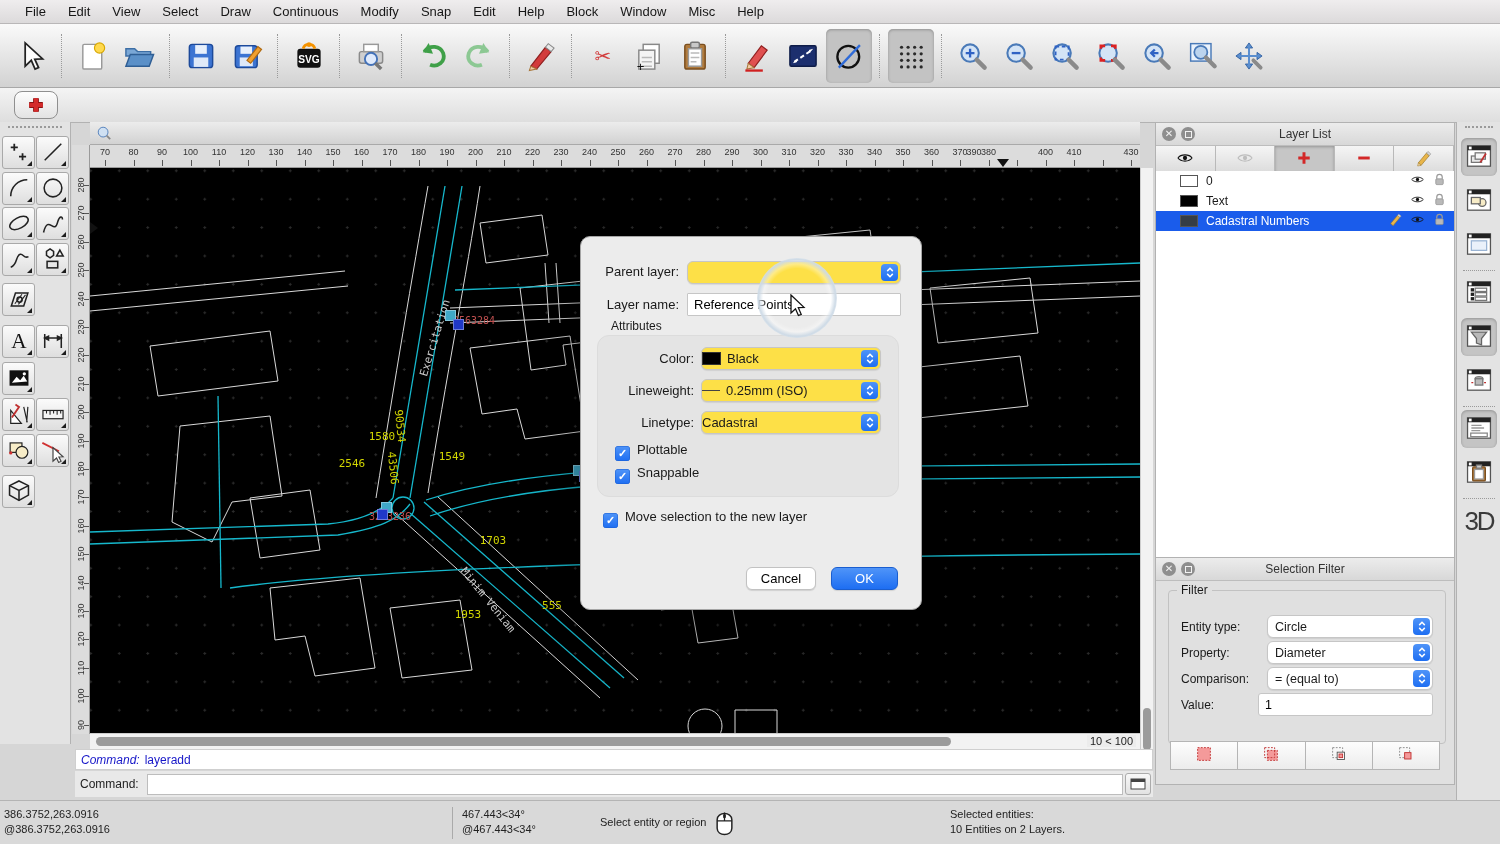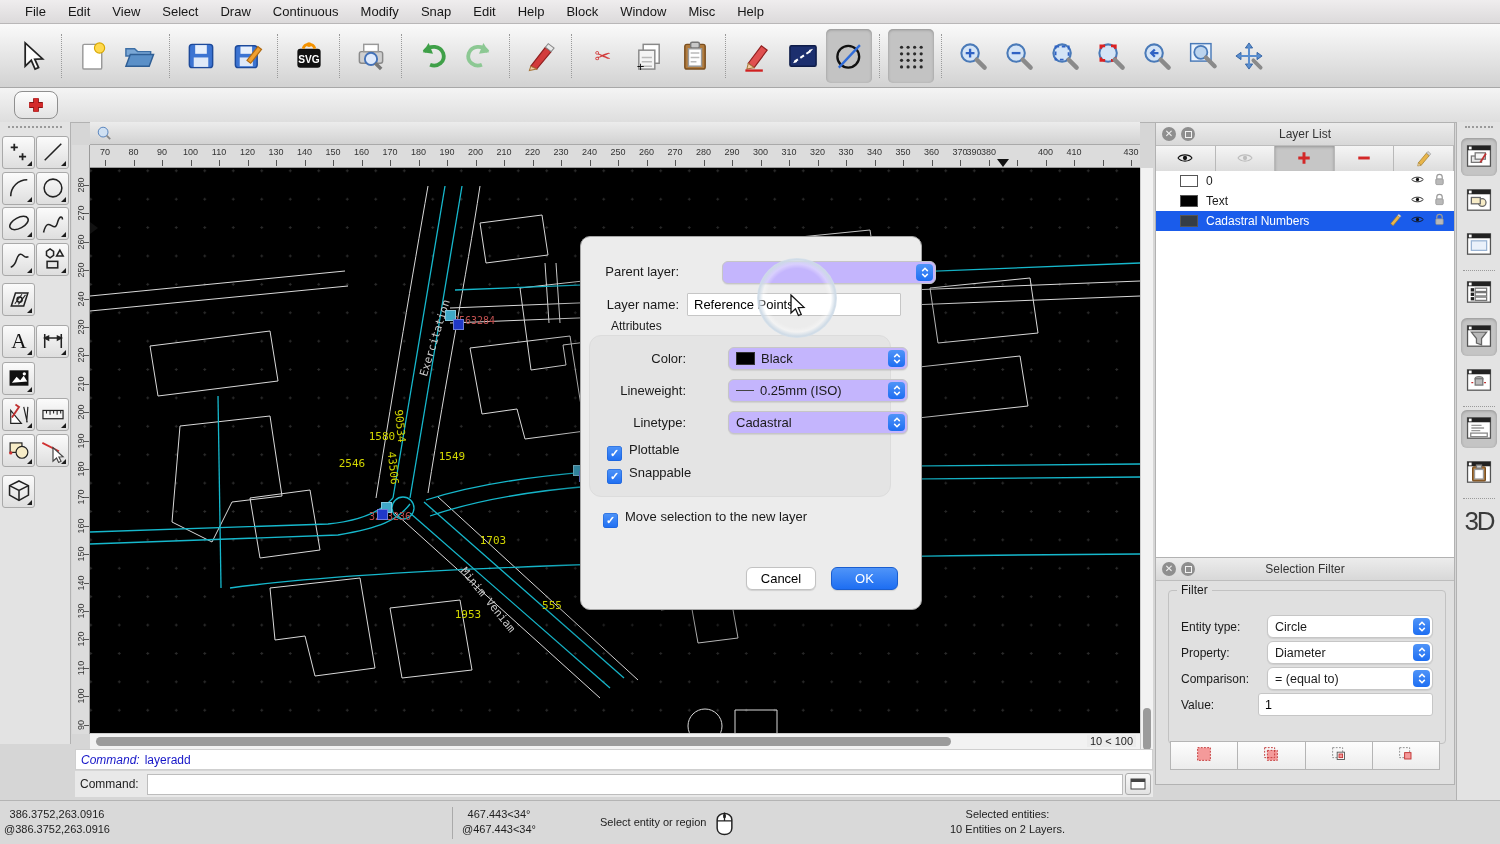--- a/index.html
+++ b/index.html
@@ -56,21 +56,21 @@
   .vthumb{position:absolute;left:2px;top:540px;width:8px;height:42px;border-radius:4px;background:#9b9b9b;}
   
   .cmdhist{position:absolute;left:75px;top:749px;width:1078px;height:21px;background:#fff;border:1px solid #cfcfcf;box-sizing:border-box;
            font-size:12px;display:flex;align-items:center;padding-left:5px;color:#1616c8;}
   .cmdhist .prompt{font-style:italic;margin-right:5px;}
   .cmdrow{position:absolute;left:75px;top:771px;width:1078px;height:26px;background:#e9e9e9;display:flex;align-items:center;box-sizing:border-box;}
   .cmdrow .lbl{font-size:12px;margin:0 8px 0 5px;color:#222;}
   .cmdinput{flex:1;height:19px;background:#fff;border:1px solid #bdbdbd;font-size:12px;padding:0 4px;font-family:"Liberation Sans",sans-serif;}
   .cmdtoggle{width:26px;height:22px;margin:0 2px;background:linear-gradient(#f8f8f8,#e2e2e2);border:1px solid #ababab;border-radius:3px;display:flex;align-items:center;justify-content:center;padding:0;}
   
-  .statusbar{position:absolute;left:0;top:800px;width:1500px;height:44px;background:#d9d9d9;border-top:1px solid #b4b4b4;box-sizing:border-box;font-size:11px;color:#222;text-align:center;}
+  .statusbar{position:absolute;left:0;top:800px;width:1500px;height:44px;background:#d9d9d9;border-top:1px solid #b4b4b4;box-sizing:border-box;font-size:11px;color:#222;}
   .stat2{position:absolute;top:6px;line-height:15px;}
   .statsep{position:absolute;left:452px;top:6px;width:1px;height:32px;background:#aaa;}
   .stathint{position:absolute;left:600px;top:15px;}
   .statmouse{position:absolute;left:714px;top:6px;width:21px;height:32px;}
   
   .panel{position:absolute;background:#e0e0e0;border:1px solid #b2b2b2;box-sizing:border-box;}
   .phead{height:22px;background:linear-gradient(#ececec,#d8d8d8);border-bottom:1px solid #bdbdbd;position:relative;display:flex;align-items:center;justify-content:center;}
   .ptitle{font-size:12px;color:#333;}
   .pdot{position:absolute;top:4px;width:14px;height:14px;border-radius:50%;background:#8e8e8e;color:#f2f2f2;font-size:10px;line-height:14px;text-align:center;padding:0;border:none;}
   .pdot.x{left:6px;}
@@ -104,26 +104,26 @@
   .dhandle{position:absolute;left:8px;top:4px;width:28px;border-top:2px dotted #9a9a9a;}
   .dbtn{position:absolute;left:4px;width:36px;height:38px;border:none;background:transparent;border-radius:6px;display:flex;align-items:center;justify-content:center;padding:0;}
   .dbtn.pressed{background:#c4c4c4;box-shadow:inset 0 1px 3px rgba(0,0,0,.25);}
   .dbtn svg{width:28px;height:28px;}
   .dsep{position:absolute;left:6px;width:32px;border-top:1px dotted #9a9a9a;}
   .d3d{position:absolute;left:0;width:44px;text-align:center;font-size:26px;color:#3a3a3a;letter-spacing:-2px;}
   
   .dlg{position:absolute;left:580px;top:236px;width:340px;height:372px;background:#ececec;border:1px solid #a5a5a5;border-radius:10px;
        box-shadow:0 18px 55px rgba(0,0,0,.5);z-index:40;font-size:13px;}
   .dlbl{position:absolute;text-align:right;}
-  .dcombo{position:absolute;height:23px;background:#c4b5fd;border:1px solid #c6c6c6;border-radius:6px;box-sizing:border-box;
-          display:flex;align-items:center;padding-left:7px;box-shadow:0 1px 1px rgba(0,0,0,.08);font-size:13px;margin-left:35px;}
+  .dcombo{position:absolute;height:23px;background:#fde047;border:1px solid #c6c6c6;border-radius:6px;box-sizing:border-box;
+          display:flex;align-items:center;padding-left:0;box-shadow:0 1px 1px rgba(0,0,0,.08);font-size:13px;}
   .dcombo .step{position:absolute;right:2px;top:2px;width:17px;height:17px;border-radius:4px;background:linear-gradient(#4f94f8,#1e6ef2);display:flex;align-items:center;justify-content:center;}
   .dcombo .step svg{width:10px;height:13px;}
   .dinput{position:absolute;height:23px;background:#fff;border:1px solid #c6c6c6;box-sizing:border-box;font-size:13px;padding:0 6px;font-family:"Liberation Sans",sans-serif;border-radius:1px;}
-  .attrbox{position:absolute;left:8px;top:98px;width:300px;height:160px;background:#e4e4e4;border:1px solid #dcdcdc;border-radius:12px;}
+  .attrbox{position:absolute;left:16px;top:98px;width:300px;height:160px;background:#e4e4e4;border:1px solid #dcdcdc;border-radius:12px;}
   .cb{width:15px;height:15px;border-radius:3.5px;background:linear-gradient(#4f94f8,#1e6ef2);color:#fff;font-size:11px;font-weight:bold;
       text-align:center;line-height:15px;display:inline-block;vertical-align:-3px;margin-right:7px;box-shadow:inset 0 0 0 .5px #1a5ed0;}
   .cbrow{position:absolute;font-size:13px;}
   .btn{position:absolute;height:23px;border-radius:6px;border:1px solid #c2c2c2;background:#fff;font-size:13px;
        display:flex;align-items:center;justify-content:center;box-shadow:0 1px 1px rgba(0,0,0,.12);padding:0;font-family:"Liberation Sans",sans-serif;}
   .btn.primary{background:linear-gradient(#4f94f8,#1e6ef2);border-color:#1a5ed0;color:#fff;}
   .swatchblk{width:17px;height:11px;background:#000;border:1px solid #333;margin-right:6px;}
   .lwsample{width:18px;height:0;border-top:1.6px solid #444;margin-right:6px;}
   .clickring{position:absolute;left:757px;top:258px;width:80px;height:80px;border-radius:50%;z-index:55;
      background:radial-gradient(circle,rgba(255,255,255,0) 52%,rgba(255,255,255,.35) 60%,rgba(205,218,230,.95) 68%,rgba(235,242,248,.55) 76%,rgba(255,255,255,0) 82%);}

